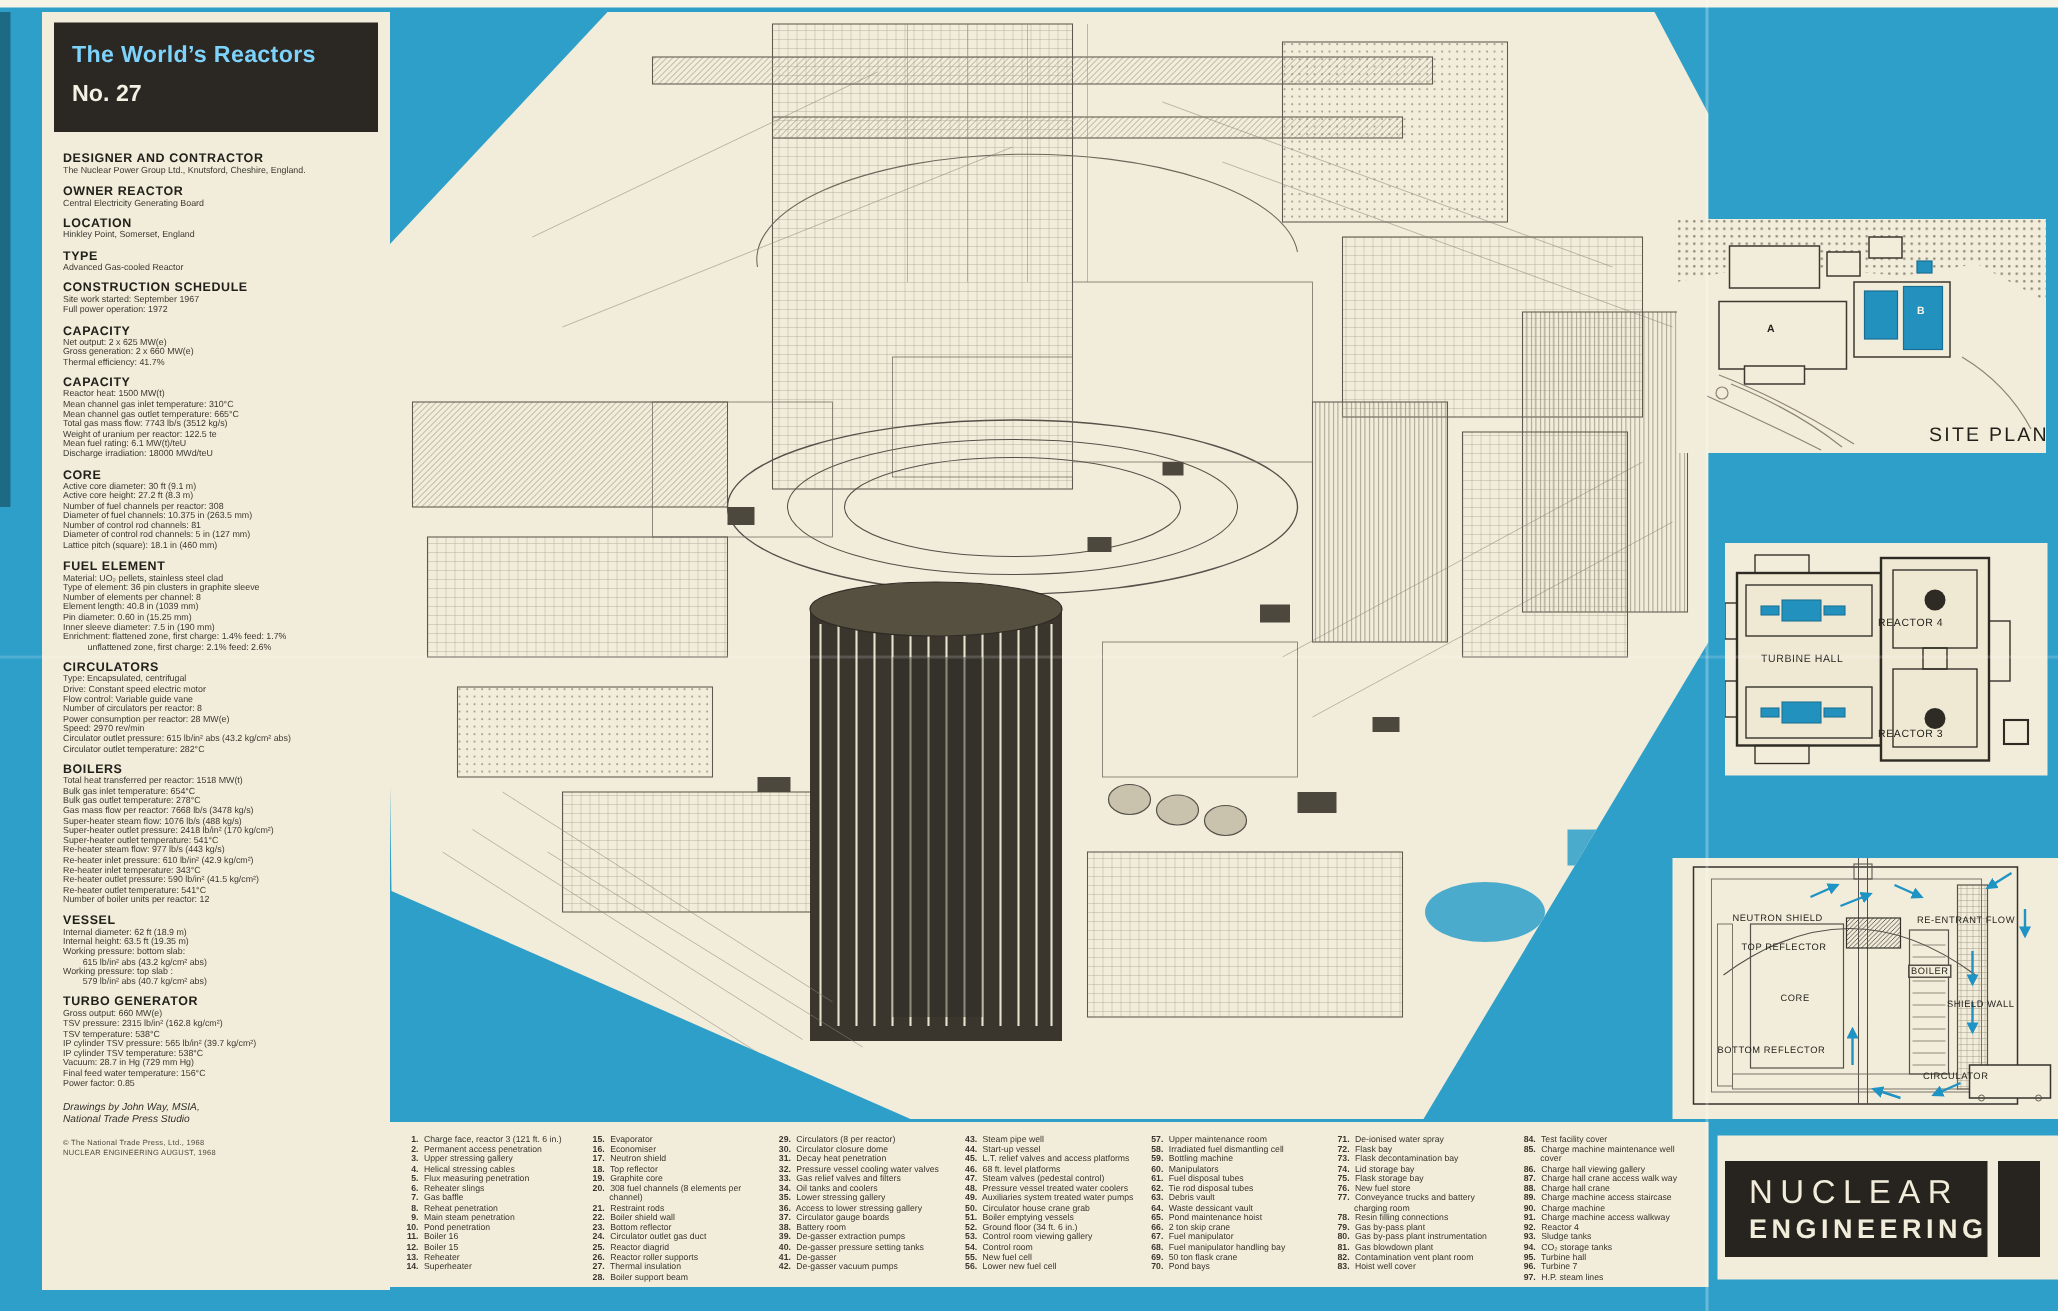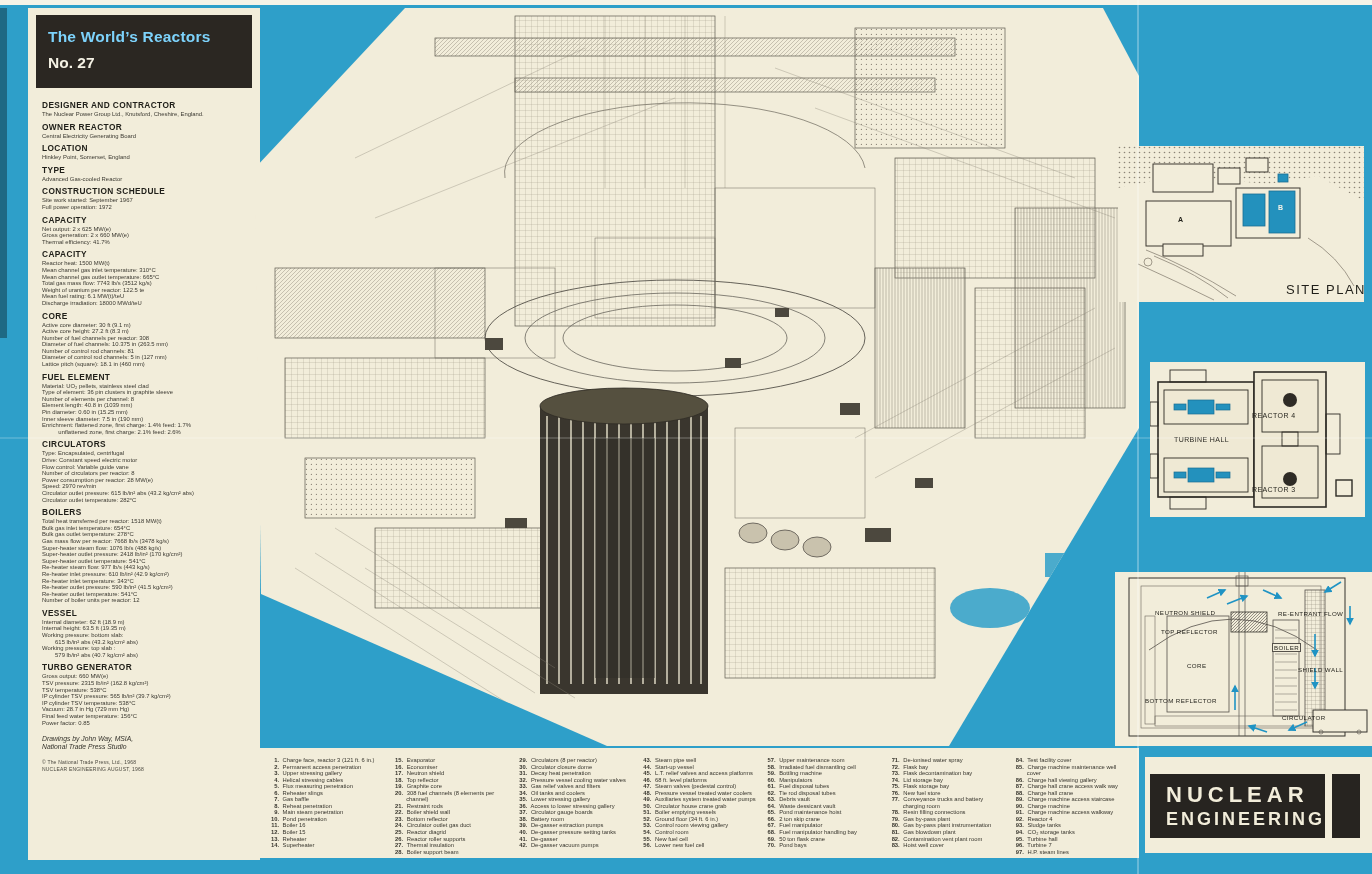--- a/index.html
+++ b/index.html
@@ -37,21 +37,21 @@
   .p-site{left:1118px;top:146px;width:246px;height:156px;}
   .p-plan{left:1150px;top:362px;width:215px;height:155px;}
   .p-flow{left:1115px;top:572px;width:257px;height:174px;}
   .p-logo{left:1145px;top:757px;width:227px;height:96px;}
   .lbl{position:absolute;font-size:6.2px;letter-spacing:.4px;color:#201f19;white-space:nowrap;}
   .lbl-box{background:#f2edda;padding:0 1px;outline:1px solid #55514a;}
   .lbl-b{font-size:7px;font-weight:bold;}
   .lbl-w{color:#f6f3e7;font-weight:bold;}
   .logo-main{position:absolute;left:5px;top:17px;width:175px;height:64px;background:#272420;
              display:flex;flex-direction:column;justify-content:center;padding-left:16px;box-sizing:border-box;}
-  .logo-l1{color:#f2edda;font-size:22px;font-weight:bold;letter-spacing:5px;}
+  .logo-l1{color:#f2edda;font-size:22px;font-weight:normal;letter-spacing:5px;}
   .logo-l2{color:#f2edda;font-size:18px;font-weight:bold;letter-spacing:3px;margin-top:1px;}
   .logo-side{position:absolute;left:187px;top:17px;width:28px;height:64px;background:#272420;}
 </style>
 </head>
 <body>
 
 <div class="poster">
   <div class="edge-top"></div>
   <div class="edge-left"></div>
 

